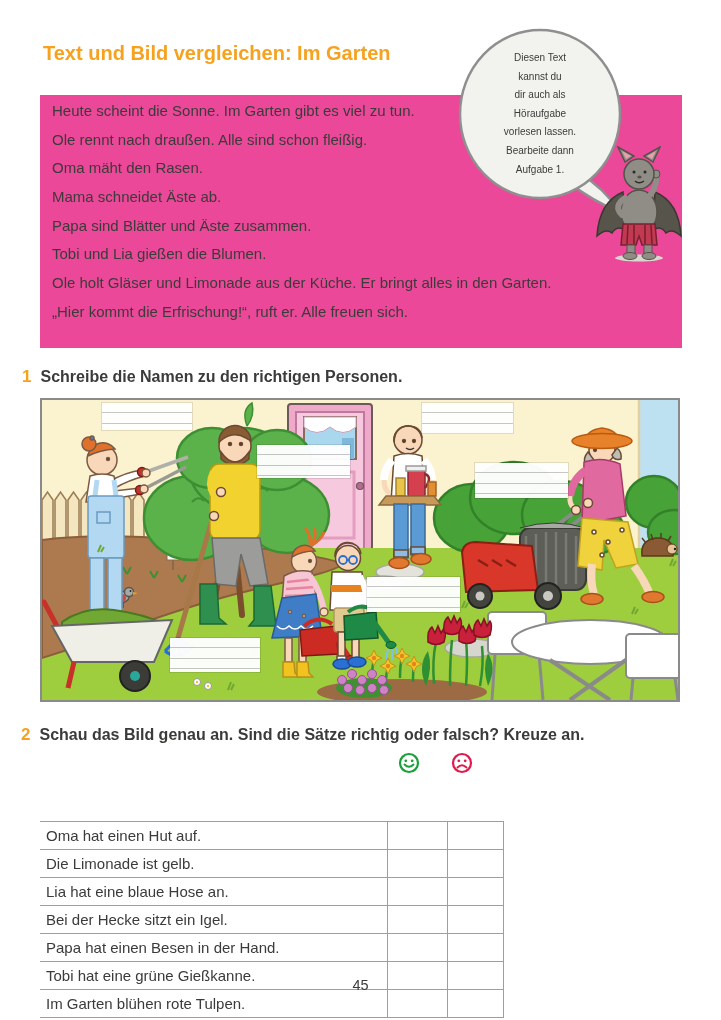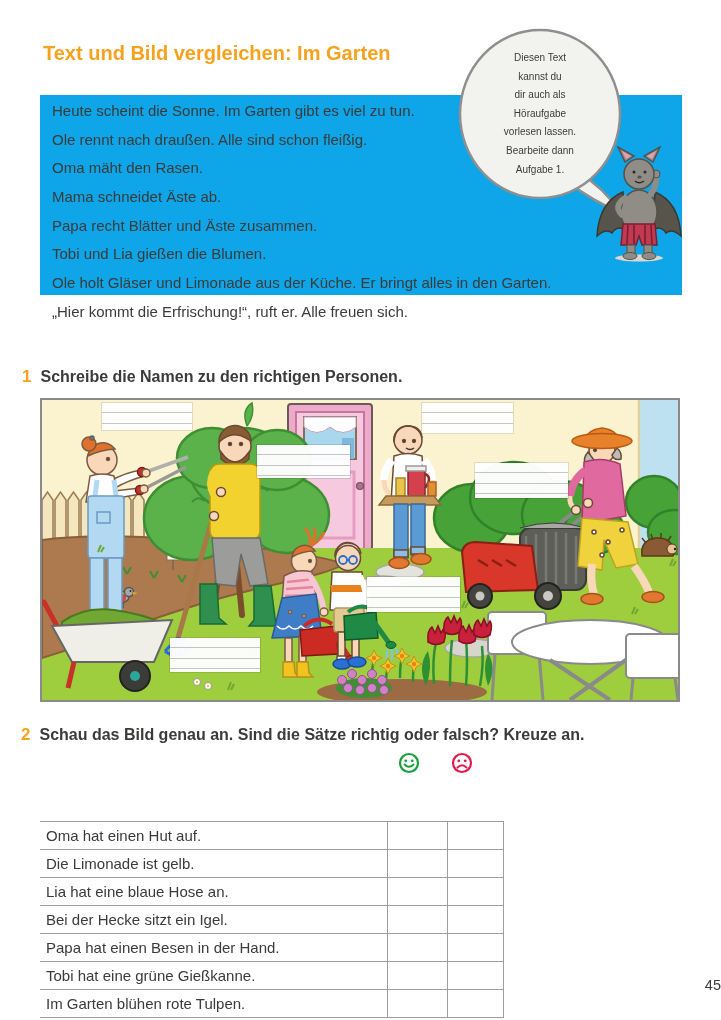--- a/index.html
+++ b/index.html
@@ -1,19 +1,19 @@
 <!DOCTYPE html>
 <html><head>
 <meta charset="utf-8">
 <style>
   html,body{margin:0;padding:0;background:#ffffff;}
   .page{position:relative;width:721px;height:1020px;background:#ffffff;overflow:hidden;
         font-family:"Liberation Sans", sans-serif;color:#3b3b3a;border-radius:25px;}
   .title{position:absolute;left:43px;top:42px;font-size:20px;font-weight:bold;color:#F6A21E;}
-  .story-box{position:absolute;left:40px;top:95px;width:642px;height:200px;background:#0ea5e9;}
+  .story-box{position:absolute;left:40px;top:95px;width:642px;height:253px;background:#ec4899;}
   .story-inner{position:absolute;left:12px;top:8px;}
   .story-line{margin:0 0 11.9px 0;font-size:15px;line-height:16.8px;white-space:nowrap;}
   
   .bubble-svg{position:absolute;left:452px;top:26px;}
   .bubble-text{position:absolute;left:460px;top:49px;width:160px;text-align:center;
                font-size:10px;line-height:18.6px;white-space:pre-line;color:#3b3b3a;}
   .bat-svg{position:absolute;left:593px;top:146px;}
   
   .task-head{position:absolute;display:flex;gap:9px;align-items:baseline;}
   .task-num{font-size:17px;font-weight:bold;color:#F6A21E;}
@@ -27,37 +27,37 @@
             box-shadow:0 0 0 1px rgba(0,0,0,0.10);opacity:.97;}
   
   .smiley{position:absolute;}
   table.check-table{position:absolute;left:40px;top:777px;width:450px;border-collapse:collapse;table-layout:fixed;margin-top:44px;}
   .check-table td{border-top:1.5px solid #9e9e9e;height:25px;}
   .check-table tr:last-child td{border-bottom:1.5px solid #9e9e9e;}
   .check-table td.sentence{width:340px;font-size:15px;padding-left:6px;color:#3b3b3a;}
   .check-table td.chk{border-left:1.5px solid #9e9e9e;}
   .check-table td.chk-true{width:57px;}
   .check-table td.chk-false{width:53px;border-right:1.5px solid #9e9e9e;}
-  .page-number{position:absolute;left:0;top:977px;width:721px;text-align:right;
+  .page-number{position:absolute;left:0;top:977px;width:721px;text-align:center;
                font-size:14.5px;color:#3b3b3a;}
 </style>
 </head>
 <body>
 
 <div class="page">
 
   <div class="title">Text und Bild vergleichen: Im Garten</div>
 
   <div class="story-box">
     <div class="story-inner">
       <p class="story-line">Heute scheint die Sonne. Im Garten gibt es viel zu tun.</p>
       <p class="story-line">Ole rennt nach draußen. Alle sind schon fleißig.</p>
       <p class="story-line">Oma mäht den Rasen.</p>
       <p class="story-line">Mama schneidet Äste ab.</p>
-      <p class="story-line">Papa recht Blätter und Äste zusammen.</p>
+      <p class="story-line">Papa sind Blätter und Äste zusammen.</p>
       <p class="story-line">Tobi und Lia gießen die Blumen.</p>
       <p class="story-line">Ole holt Gläser und Limonade aus der Küche. Er bringt alles in den Garten.</p>
       <p class="story-line">„Hier kommt die Erfrischung!“, ruft er. Alle freuen sich.</p>
     </div>
   </div>
 
   <svg class="bubble-svg" width="180" height="188">
     <path d="M126,146 Q152,162 168,186 Q142,176 116,156 Z" fill="#F2F2EF" stroke="#8F8F8F" stroke-width="2.5"></path>
     <ellipse cx="88" cy="88" rx="80" ry="84" fill="#F2F2EF" stroke="#8F8F8F" stroke-width="2.5"></ellipse>
   </svg>

